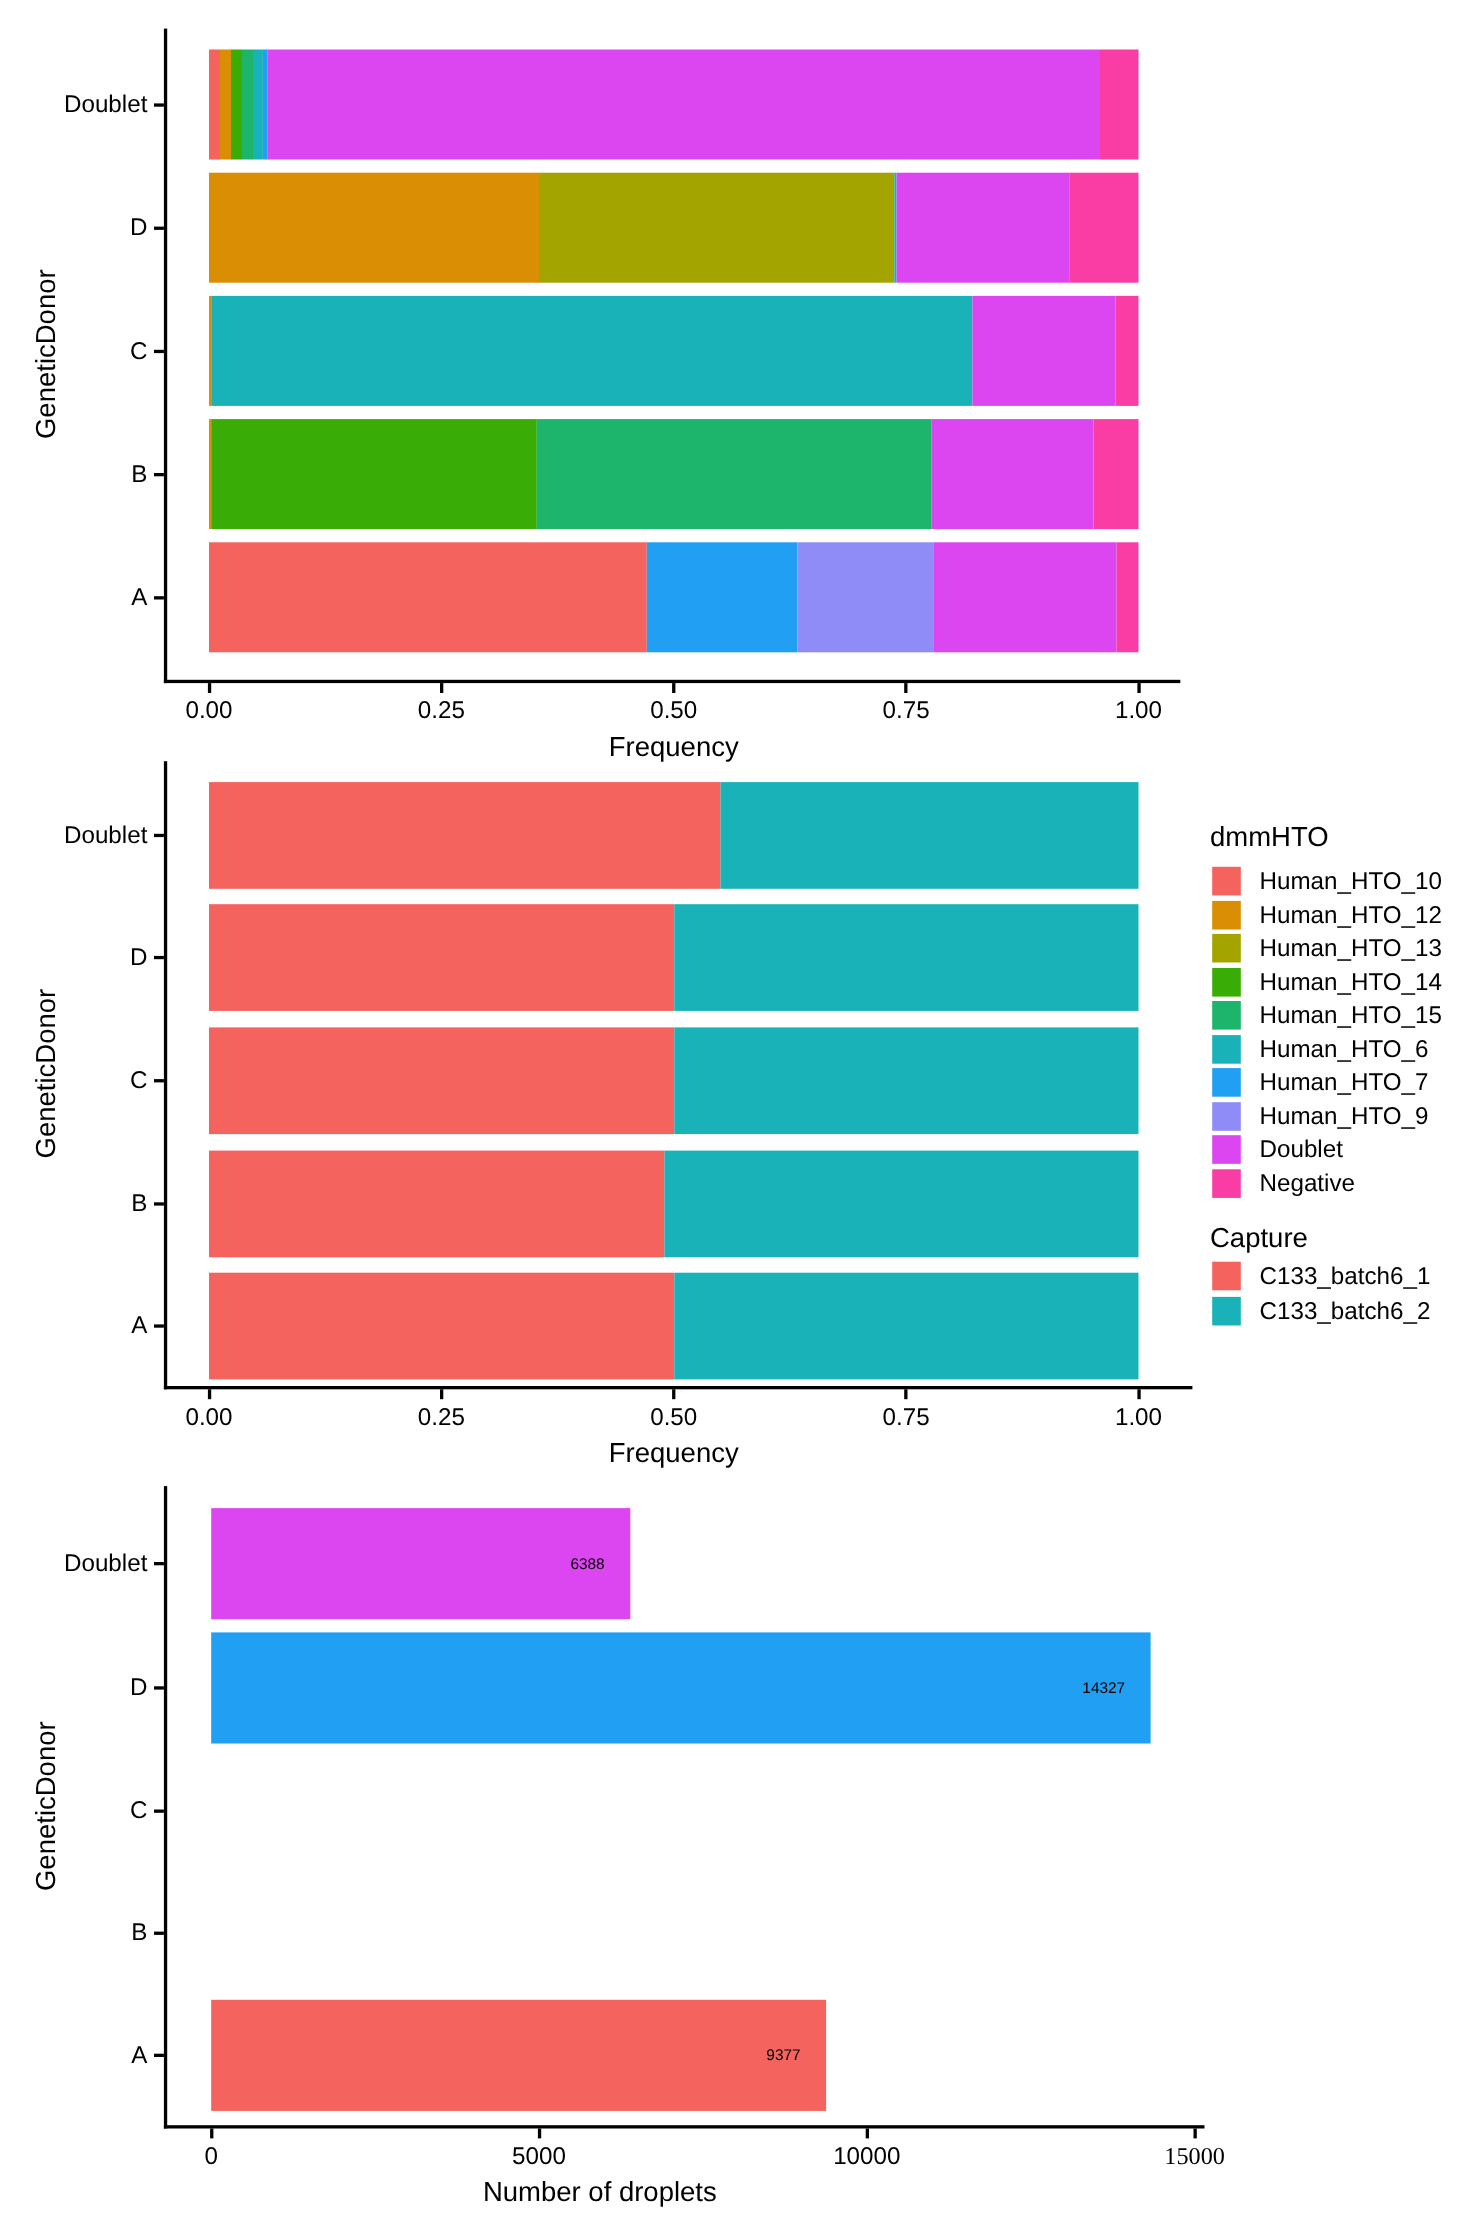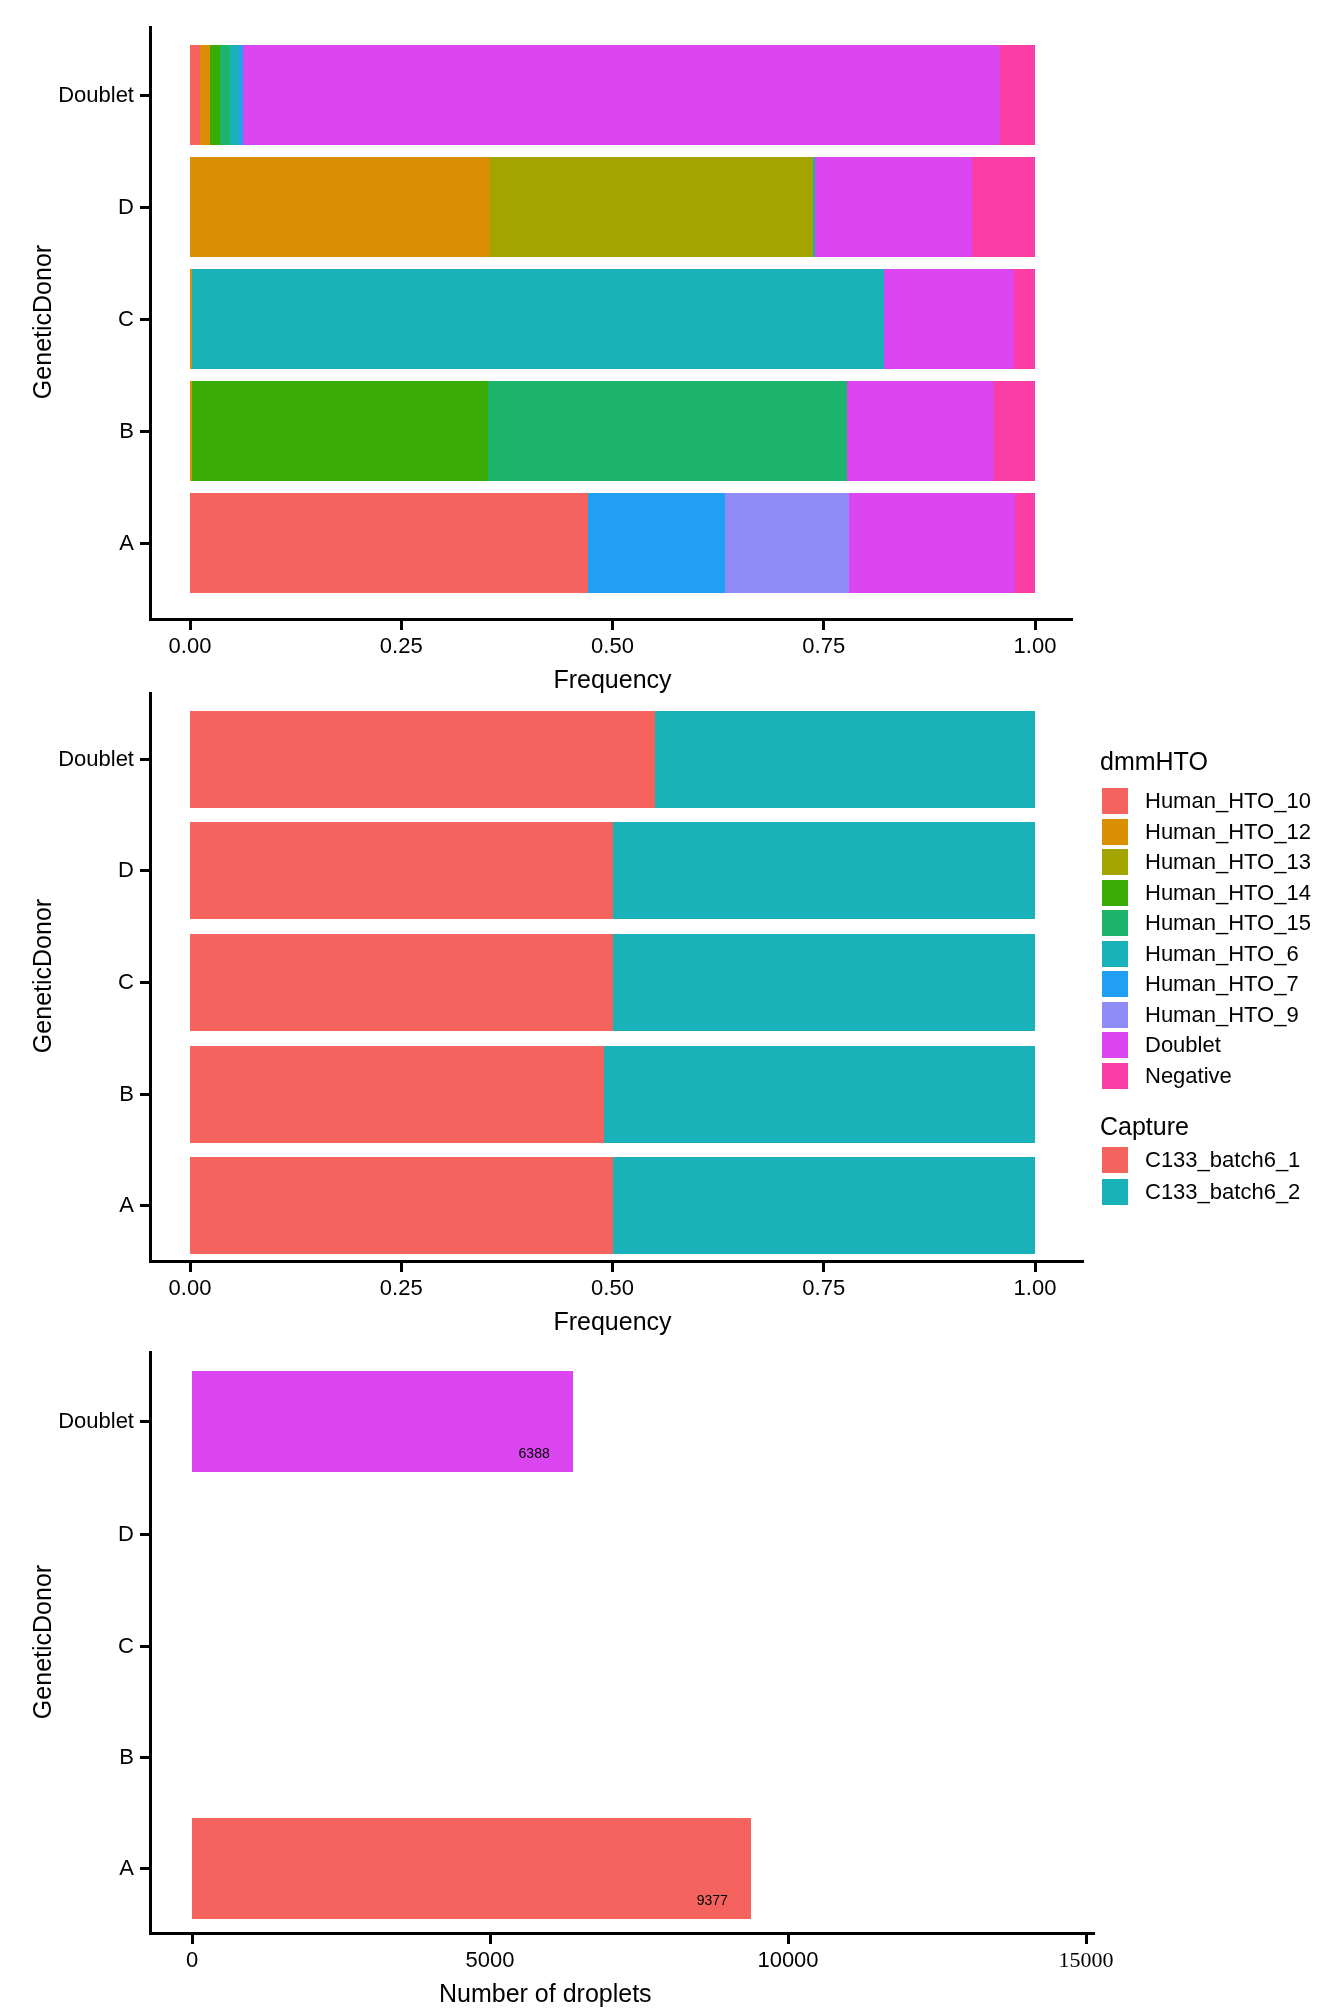--- a/index.html
+++ b/index.html
@@ -8,21 +8,21 @@
   .chart{position:absolute;left:0;width:1344px;height:672px;}
   .abs{position:absolute;}
   .axis-line{background:#000;}
   .tick{background:#000;}
   .tick-label{font-size:22px;line-height:1.05;white-space:nowrap;}
   .axis-title{font-size:25px;line-height:1.05;white-space:nowrap;}
   .y-title{transform:rotate(-90deg);text-align:center;}
   .bar{display:flex;flex-direction:row;}
   .seg{height:100%;}
   .val-label{position:absolute;right:23px;top:50%;transform:translateY(-50%);
-             font-size:14px;color:#000;margin-top:32px;}
+             font-size:14px;color:#000;}
   .legend-title{font-size:25px;line-height:1.05;white-space:nowrap;}
   .legend-label{font-size:22px;line-height:1.05;white-space:nowrap;}
   .legend-swatch{width:26px;height:26px;}
 </style>
 </head>
 <body>
 
 <div class="chart" style="top: 0px;">
     <div class="abs axis-line" style="left: 149px; top: 26px; width: 3px; height: 595px;"></div>
     <div class="abs axis-line" style="left: 149px; top: 618px; width: 924px; height: 3px;"></div>
@@ -171,20 +171,23 @@
     <div class="abs tick-label" style="left: 1016px; top: 604px; width: 140px; text-align: center; font-family: Liberation Serif, serif;">15000</div>
     <div class="abs axis-title" style="left: 439px; top: 636px; width: 400px; ">Number of droplets</div>
     <div class="abs axis-title y-title" style="left: -156px; top: 282.5px; width: 400px; height: 30px;">GeneticDonor</div>
     <div class="abs tick" style="left: 140px; top: 75.5px; width: 9px; height: 3px;"></div>
     <div class="abs tick-label" style="left: 0px; top: 65px; width: 134px; text-align: right;">Doublet</div>
     <div class="abs bar" style="left: 192px; top: 26.5px; height: 101px; width: 380.725px; background: rgb(220, 70, 241);">
       <div class="val-label">6388</div>
     </div>
     <div class="abs tick" style="left: 140px; top: 188.5px; width: 9px; height: 3px;"></div>
     <div class="abs tick-label" style="left: 0px; top: 178px; width: 134px; text-align: right;">D</div>
+    <div class="abs bar" style="left: 192px; top: 139.5px; height: 101px; width: 853.889px; background: rgb(33, 159, 242);">
+      <div class="val-label">14327</div>
+    </div>
     <div class="abs tick" style="left: 140px; top: 300.5px; width: 9px; height: 3px;"></div>
     <div class="abs tick-label" style="left: 0px; top: 290px; width: 134px; text-align: right;">C</div>
     <div class="abs tick" style="left: 140px; top: 411.5px; width: 9px; height: 3px;"></div>
     <div class="abs tick-label" style="left: 0px; top: 401px; width: 134px; text-align: right;">B</div>
     <div class="abs tick" style="left: 140px; top: 522.5px; width: 9px; height: 3px;"></div>
     <div class="abs tick-label" style="left: 0px; top: 512px; width: 134px; text-align: right;">A</div>
     <div class="abs bar" style="left: 192px; top: 473.5px; height: 101px; width: 558.869px; background: rgb(244, 99, 93);">
       <div class="val-label">9377</div>
     </div>
   </div>

